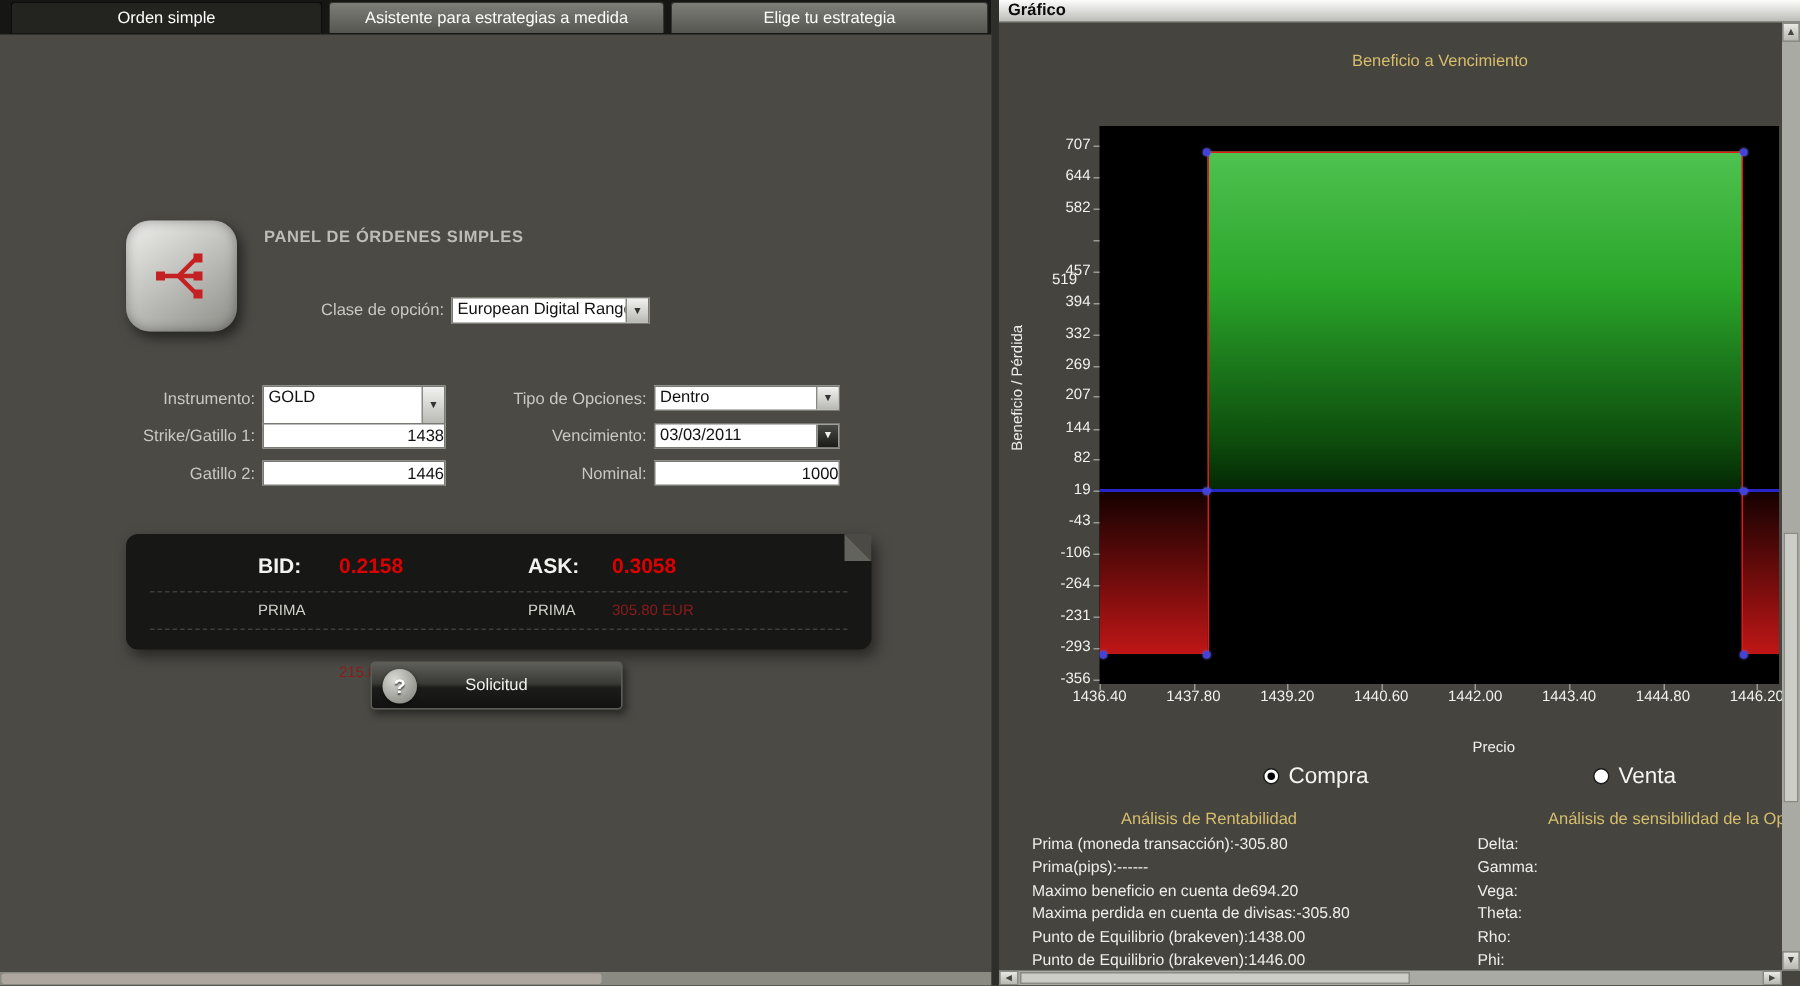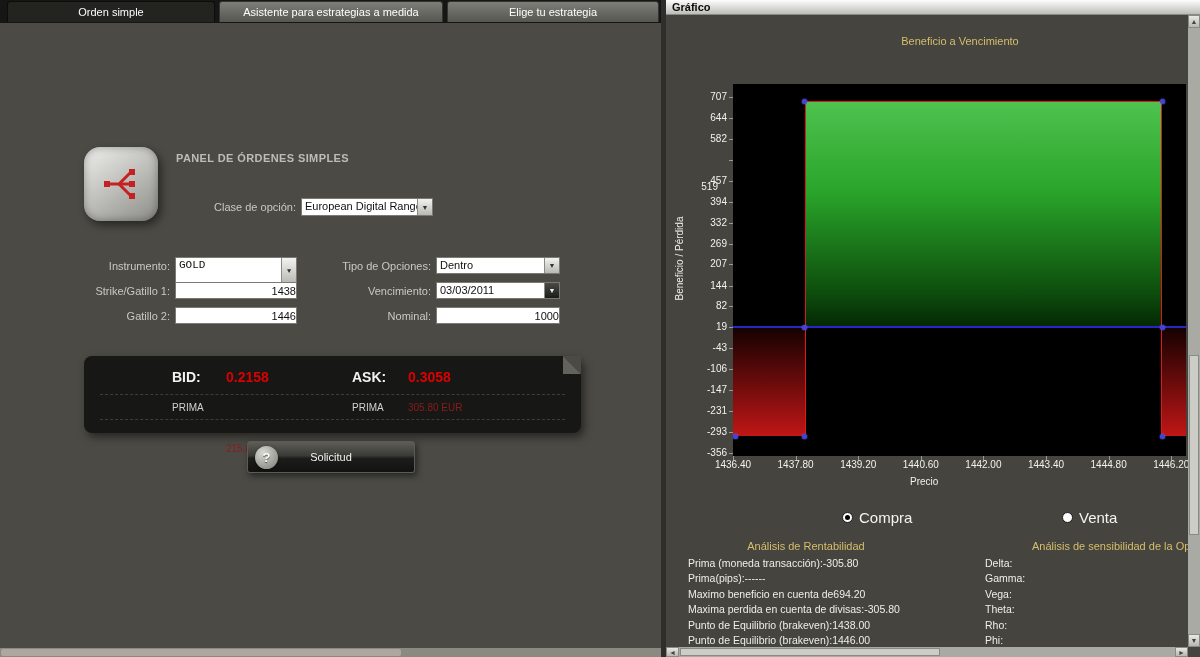--- a/index.html
+++ b/index.html
@@ -113,21 +113,21 @@
   }
   .chart-title { position:absolute; left:144px; top:35px; width:300px; text-align:center; font-size:11px; color:#d6be6c; }
   .y-axis-title {
     position:absolute; left:-56px; top:252px; width:140px; height:13px;
     transform:rotate(-90deg); font-size:10px; color:#eeeeea; text-align:center;
   }
   .plot { position:absolute; left:67px; top:84px; width:453px; height:372px; background:#000; overflow:hidden; }
   .tick-label-y { position:absolute; width:44px; text-align:right; font-size:10px; color:#f2f2ee; }
   .tick-label-x { position:absolute; width:52px; text-align:center; font-size:10px; color:#f2f2ee; top:459px; }
   .tick-mark { position:absolute; background:#9a9a94; }
-  .x-axis-title { position:absolute; left:244px; top:476px; width:100px; text-align:left; font-size:10px; color:#f0f0ec; }
+  .x-axis-title { position:absolute; left:244px; top:493px; width:100px; text-align:right; font-size:10px; color:#f0f0ec; }
 
   .radio-row { position:absolute; top:509px; display:flex; align-items:center; cursor:pointer; }
   .radio-circle {
     width:11px; height:11px; border-radius:50%;
     background:#fff; border:1px solid #1a1a18; margin-right:6px;
     display:flex; align-items:center; justify-content:center;
   }
   .radio-circle .dot { width:5px; height:5px; border-radius:50%; background:#000; display:none; }
   .radio-circle.selected .dot { display:block; }
   .radio-label { font-size:15px; color:#f4f4f0; }
@@ -188,21 +188,21 @@
 
   <div class="panel-title">PANEL DE ÓRDENES SIMPLES</div>
 
   <div class="form-label" style="left:140px; top:201px; width:156px;">Clase de opción:</div>
   <div class="combo" style="left:301px; top:198px; width:132px; height:18px;">
     <span class="combo-text">European Digital Range</span>
     <span class="combo-btn">▼</span>
   </div>
 
   <div class="form-label" style="left:30px; top:260px; width:140px;">Instrumento:</div>
-  <div class="combo" style="left:175px; top:257px; width:122px; height:27px;font-family:Liberation Mono, monospace;">
+  <div class="combo" style="left:175px; top:257px; width:122px; height:27px;">
     <span class="combo-text">GOLD</span>
     <span class="combo-btn">▼</span>
   </div>
 
   <div class="form-label" style="left:297px; top:260px; width:134px;">Tipo de Opciones:</div>
   <div class="combo" style="left:436px; top:257px; width:124px; height:17px;">
     <span class="combo-text">Dentro</span>
     <span class="combo-btn">▼</span>
   </div>
 
@@ -294,21 +294,21 @@
       <div class="tick-label-y" style="left: 17px; top: 279.549px;">144</div>
       <div class="tick-mark" style="left: 63px; top: 285.549px; width: 4px; height: 1px;"></div>
       <div class="tick-label-y" style="left: 17px; top: 300.313px;">82</div>
       <div class="tick-mark" style="left: 63px; top: 306.313px; width: 4px; height: 1px;"></div>
       <div class="tick-label-y" style="left: 17px; top: 321.412px;">19</div>
       <div class="tick-mark" style="left: 63px; top: 327.412px; width: 4px; height: 1px;"></div>
       <div class="tick-label-y" style="left: 17px; top: 342.176px;">-43</div>
       <div class="tick-mark" style="left: 63px; top: 348.176px; width: 4px; height: 1px;"></div>
       <div class="tick-label-y" style="left: 17px; top: 363.275px;">-106</div>
       <div class="tick-mark" style="left: 63px; top: 369.275px; width: 4px; height: 1px;"></div>
-      <div class="tick-label-y" style="left: 17px; top: 384.039px;">-147</div>
+      <div class="tick-label-y" style="left: 17px; top: 384.039px;">-264</div>
       <div class="tick-mark" style="left: 63px; top: 390.039px; width: 4px; height: 1px;"></div>
       <div class="tick-label-y" style="left: 17px; top: 405.137px;">-231</div>
       <div class="tick-mark" style="left: 63px; top: 411.137px; width: 4px; height: 1px;"></div>
       <div class="tick-label-y" style="left: 17px; top: 425.901px;">-293</div>
       <div class="tick-mark" style="left: 63px; top: 431.901px; width: 4px; height: 1px;"></div>
       <div class="tick-label-y" style="left: 17px; top: 447px;">-356</div>
       <div class="tick-mark" style="left: 63px; top: 453px; width: 4px; height: 1px;"></div>
       <div class="tick-label-x" style="left: 41px;">1436.40</div>
       <div class="tick-mark" style="left: 67px; top: 456px; width: 1px; height: 4px;"></div>
       <div class="tick-label-x" style="left: 103.606px;">1437.80</div>

